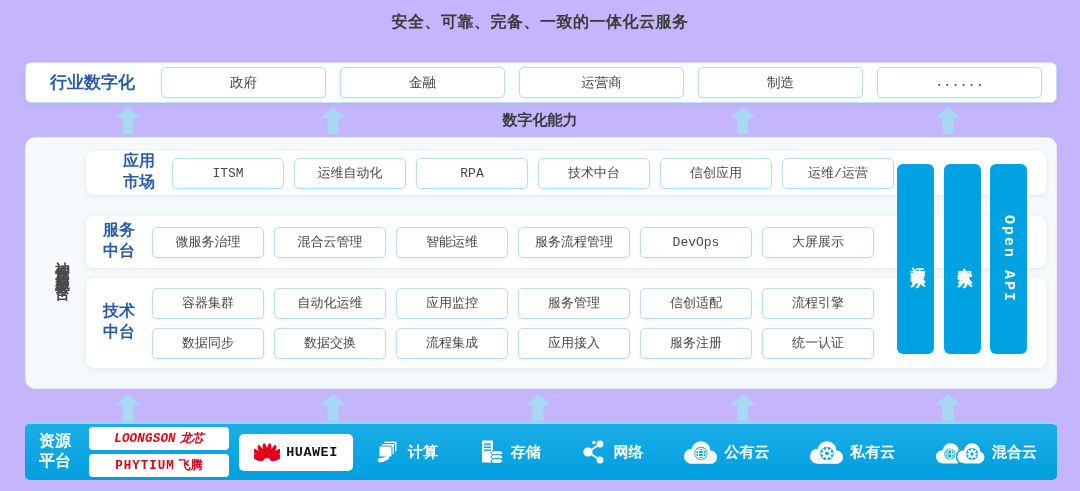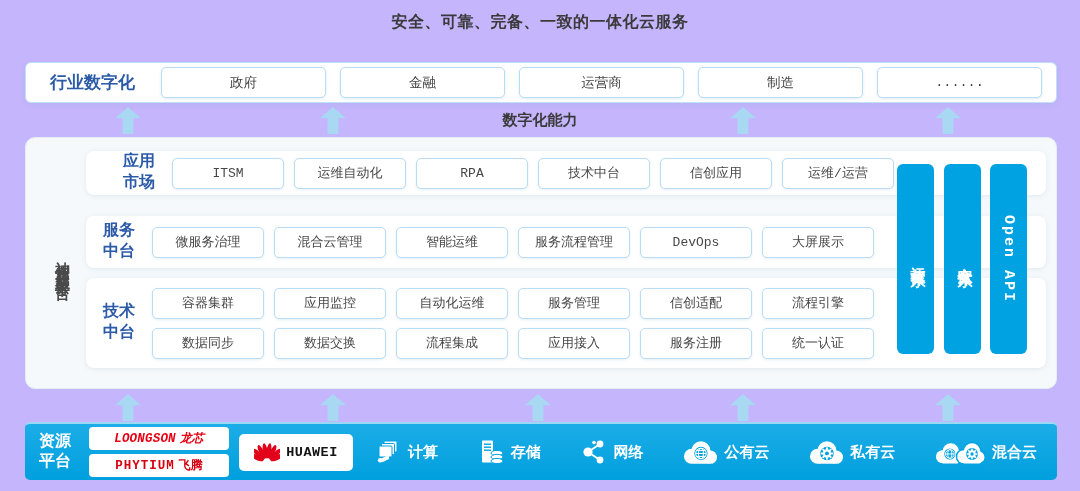--- a/index.html
+++ b/index.html
@@ -126,22 +126,22 @@
       </div>
     </div>
 
     <div class="prow" style="top:140px;height:90px;">
       <div class="prow-label">
         <span>技术中台</span>
       </div>
       <div class="tech-lines">
         <div class="prow-items">
           <div class="box">容器集群</div>
+          <div class="box">自动化运维</div>
           <div class="box">应用监控</div>
-          <div class="box">自动化运维</div>
           <div class="box">服务管理</div>
           <div class="box">信创适配</div>
           <div class="box">流程引擎</div>
         </div>
         <div class="prow-items">
           <div class="box">数据同步</div>
           <div class="box">数据交换</div>
           <div class="box">流程集成</div>
           <div class="box">应用接入</div>
           <div class="box">服务注册</div>

